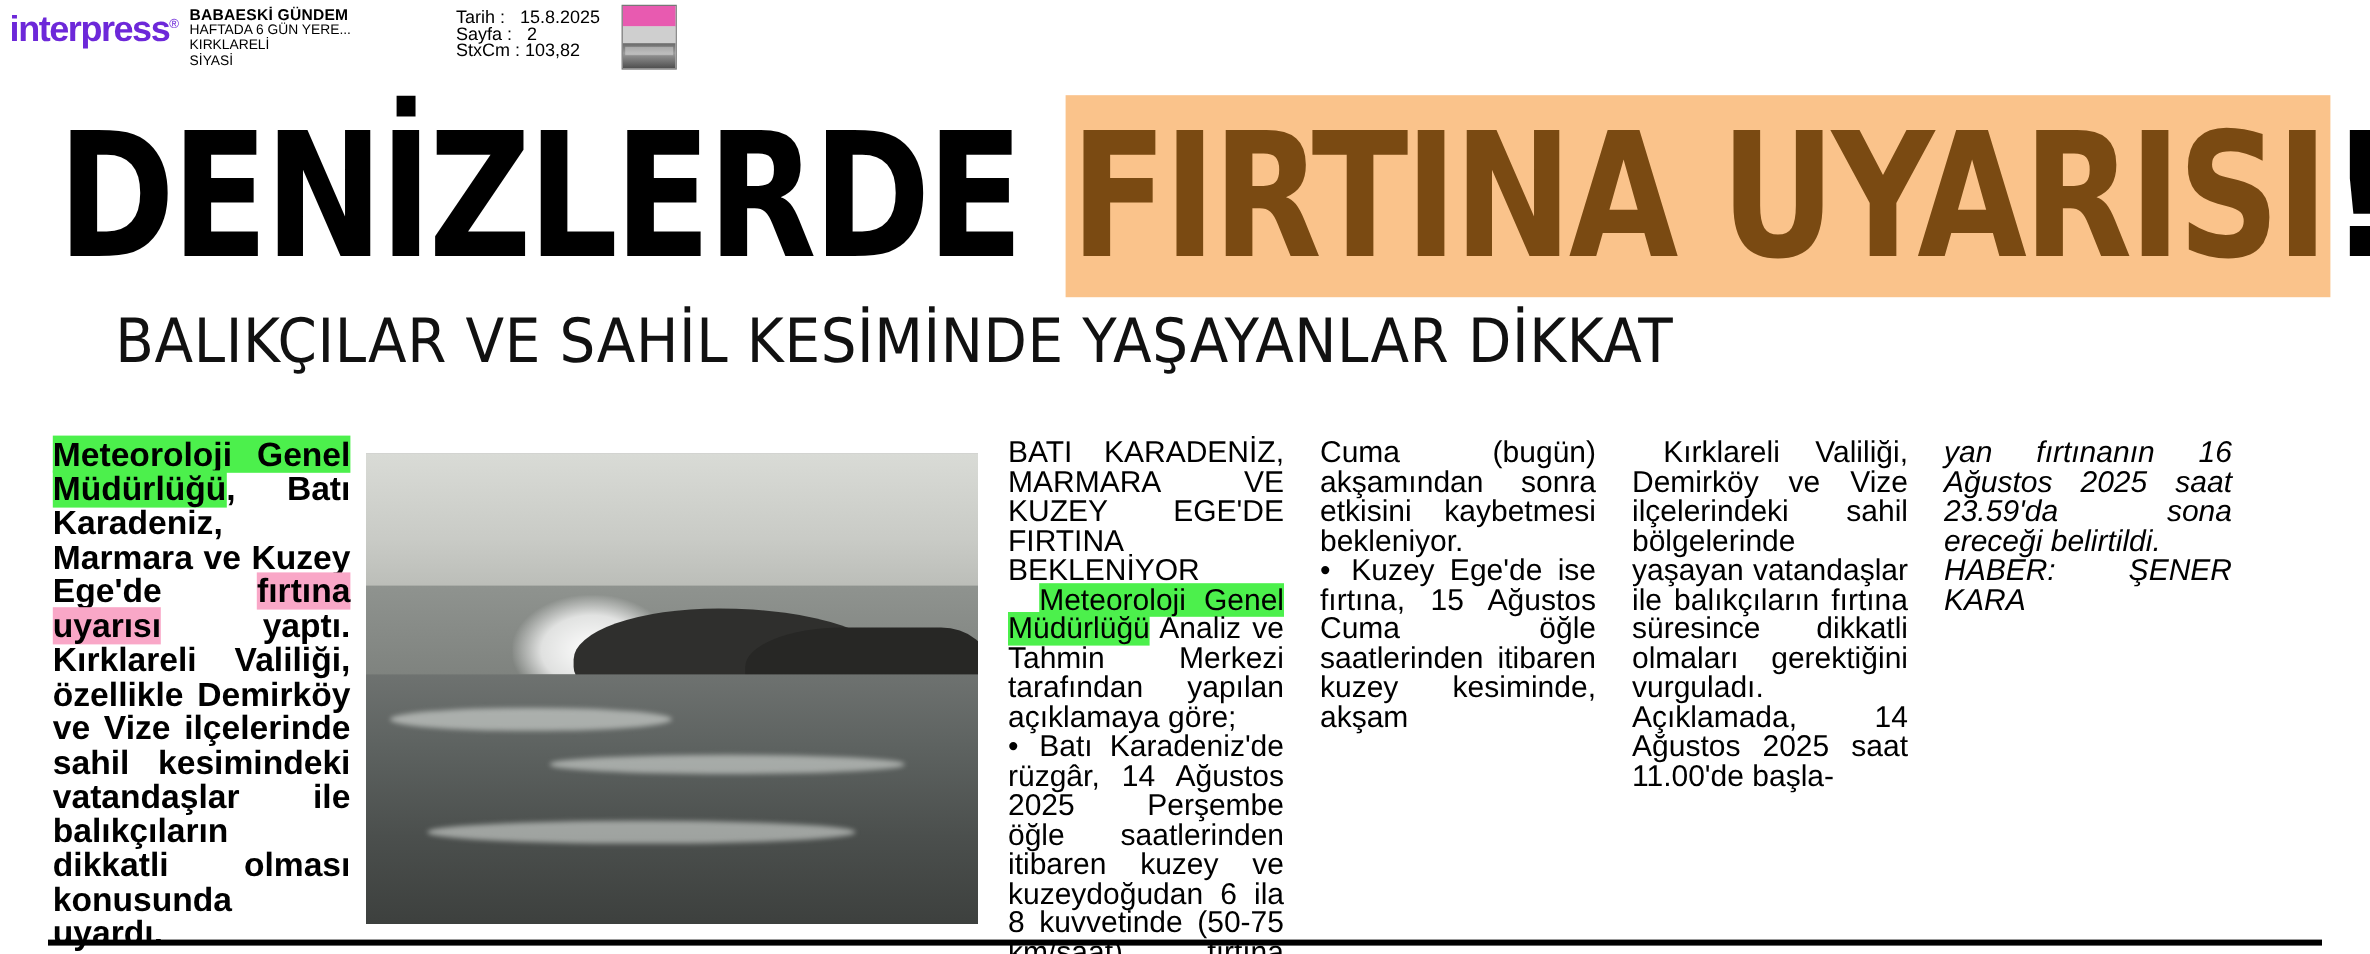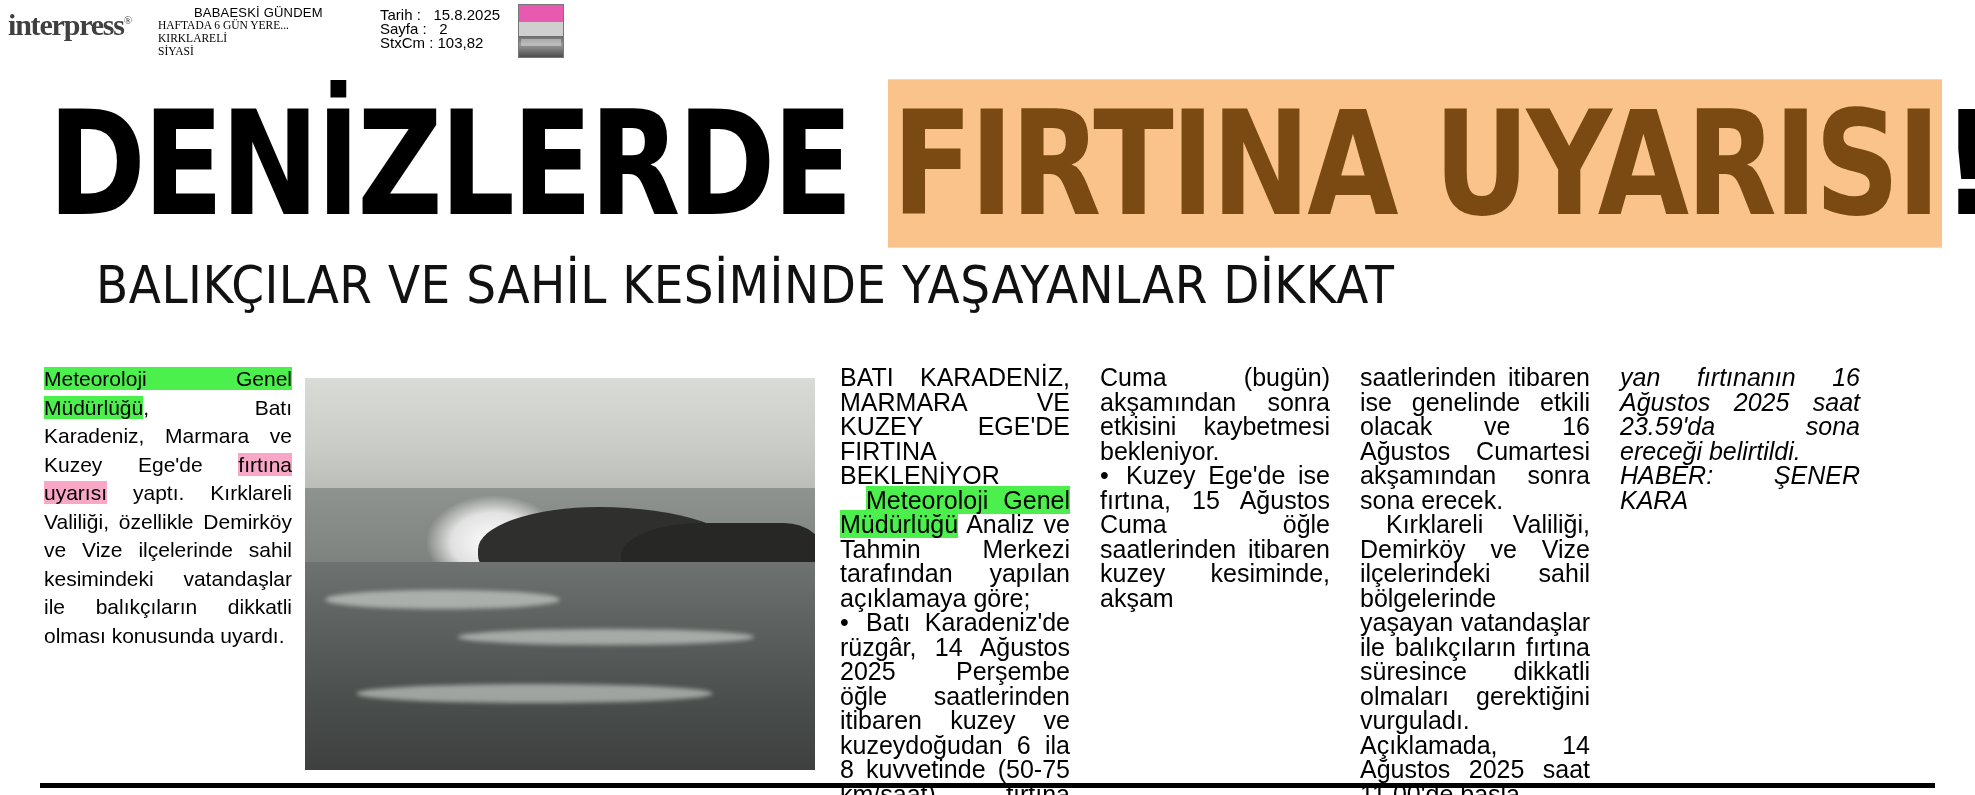--- a/index.html
+++ b/index.html
@@ -19,46 +19,45 @@
   
   .clip-header {
     position: relative;
     height: 62px;
     padding: 6px 0 0 0;
   }
   .logo {
     position: absolute;
     left: 8px;
     top: 8px;
-    font-family: Liberation Serif, serif;
+    font-family: Liberation Sans, sans-serif;
     font-weight: bold;
     font-size: 30px;
     letter-spacing: -1.2px;
-    color: #404040;
+    color: #6d28d9;
   }
   .logo .reg {
     font-size: 11px;
     vertical-align: super;
     font-weight: normal;
   }
   .src-block {
     position: absolute;
     left: 158px;
     top: 6px;
     font-size: 11.5px;
     line-height: 13px;
     color: #000;
   }
   .src-title {
-    font-weight: normal;
+    font-weight: bold;
     font-size: 13px;
     letter-spacing: .2px;
-    margin-left: 36px;
-  }
-  .src-line { font-size: 11.5px; font-family: Liberation Serif, serif; }
+  }
+  .src-line { font-size: 11.5px; }
   .meta-block {
     position: absolute;
     left: 380px;
     top: 8px;
     font-size: 15px;
     line-height: 14px;
   }
   .meta-row { white-space: pre; }
   .thumb {
     position: absolute;
@@ -142,22 +141,22 @@
     font-size: 25px;
     line-height: 24.5px;
     text-align: justify;
   }
   .col p { margin: 0; }
 
   
   .col-lead {
     left: 44px;
     width: 248px;
-    font-weight: normal;
-    font-size: 21px;
+    font-weight: bold;
+    font-size: 28px;
     line-height: 28.5px;
   }
   .hl-green { background: #4cf04c; }
   .hl-pink  { background: #f9a7c7; }
 
   
   .photo {
     position: absolute;
     left: 305px;
     top: 13px;
@@ -276,21 +275,20 @@
     <p class="indent"><span class="hl-green">Meteoroloji Genel Müdürlüğü</span><span> Analiz ve Tahmin Merkezi tarafından yapılan açıklamaya göre;</span></p>
     <p class="bullet-line"><span class="b">•</span><span>Batı Karadeniz'de rüzgâr, 14 Ağustos 2025 Perşembe öğle saatlerinden itibaren kuzey ve kuzeydoğudan 6 ila 8 kuvvetinde (50-75 km/saat) fırtına şeklinde esen fırtınanın 15 Ağustos</span></p>
   </div>
 
   <div class="col col-2">
     <p>Cuma (bugün) akşamından sonra etkisini kaybetmesi bekleniyor.</p>
     <p class="bullet-line"><span class="b">•</span><span>Kuzey Ege'de ise fırtına, 15 Ağustos Cuma öğle saatlerinden itibaren kuzey kesiminde, akşam</span></p>
   </div>
 
   <div class="col col-3">
-    <p>saatlerinden itibaren ise genelinde etkili olacak ve 16 Ağustos Cumartesi akşamından sonra sona erecek.</p>
     <p class="indent">Kırklareli Valiliği, Demirköy ve Vize ilçelerindeki sahil bölgelerinde yaşayan vatandaşlar ile balıkçıların fırtına süresince dikkatli olmaları gerektiğini vurguladı. Açıklamada, 14 Ağustos 2025 saat 11.00'de başla-</p>
   </div>
 
   <div class="col col-4">
     <p>yan fırtınanın 16 Ağustos 2025 saat 23.59'da sona ereceği belirtildi.</p>
     <p>HABER: ŞENER KARA</p>
   </div>
 
 </div>
 

